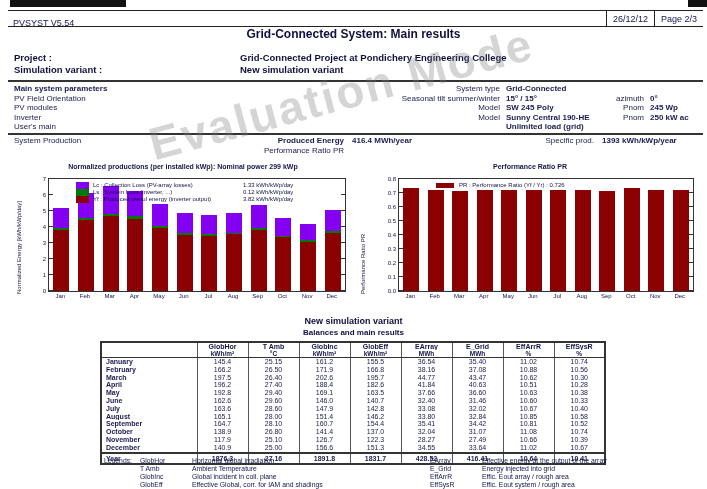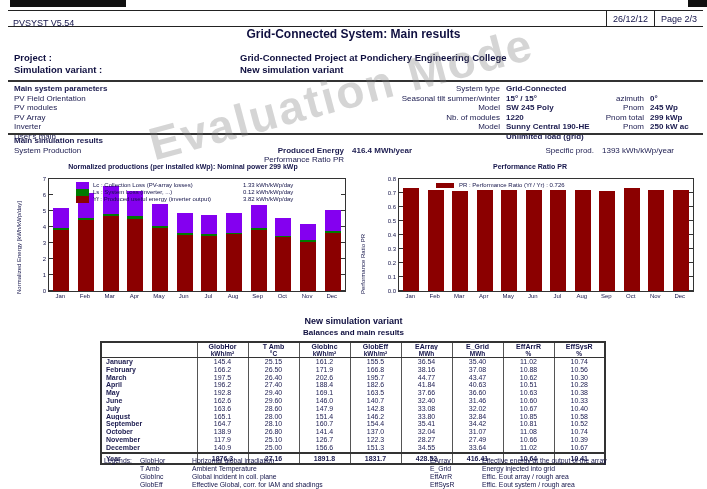--- a/index.html
+++ b/index.html
@@ -32,21 +32,21 @@
   .p-row .c4{text-align:right;}
   .p-row .c5{padding-left:6px;font-weight:bold;}
   .p-row:first-child .c1{font-weight:bold;}
 
   .results{left:14px;top:136px;width:688px;}
   .r-head{font-weight:bold;font-size:8px;line-height:9.5px;}
   .r-row{display:grid;grid-template-columns:200px 130px 150px 100px auto;font-size:8px;line-height:9.5px;white-space:nowrap;}
   .r-row .c2{text-align:right;font-weight:bold;}
   .r-row .c3{padding-left:8px;font-weight:bold;}
   .r-row .c4{text-align:right;}
-  .r-row .c5{padding-left:8px;font-weight:normal;}
+  .r-row .c5{padding-left:8px;font-weight:bold;}
 
   
   .chart{position:absolute;}
   .c-title{position:absolute;left:0;top:1px;width:100%;text-align:center;font-weight:bold;font-size:7px;color:#14144a;white-space:nowrap;}
   .plot{position:absolute;border:1px solid #333;background:#fff;}
   .ylab{position:absolute;writing-mode:vertical-rl;transform:rotate(180deg);font-size:6px;color:#14144a;white-space:nowrap;}
   .ytick{position:absolute;font-size:6px;right:100%;padding-right:3px;transform:translateY(3px);color:#14144a;}
   .tickmark{position:absolute;height:1px;width:4px;background:#333;}
   .bars{position:absolute;left:0;bottom:0;width:100%;height:100%;display:flex;align-items:flex-end;}
   .slot{flex:1;display:flex;justify-content:center;align-items:flex-end;height:100%;}
@@ -131,46 +131,38 @@
         <span class="c5">0°</span>
       </div>
       <div class="p-row">
         <span class="c1">PV modules</span>
         <span class="c2">Model</span>
         <span class="c3">SW 245 Poly</span>
         <span class="c4">Pnom</span>
         <span class="c5">245 Wp</span>
       </div>
       <div class="p-row">
-        <span class="c1">PV Array</span>
-        <span class="c2">Nb. of modules</span>
-        <span class="c3">1220</span>
-        <span class="c4">Pnom total</span>
-        <span class="c5">299 kWp</span>
-      </div>
-      <div class="p-row">
         <span class="c1">Inverter</span>
         <span class="c2">Model</span>
         <span class="c3">Sunny Central 190-HE</span>
         <span class="c4">Pnom</span>
         <span class="c5">250 kW ac</span>
       </div>
       <div class="p-row">
         <span class="c1">User's main</span>
         <span class="c2"></span>
         <span class="c3">Unlimited load (grid)</span>
         <span class="c4"></span>
         <span class="c5"></span>
       </div>
     </div>
 
   <div class="abs rule" style="top:133px"></div>
 
   <div class="abs results">
-    <div class="r-head">Main simulation results</div>
     <div class="r-row">
       <span class="c1">System Production</span>
       <span class="c2">Produced Energy</span>
       <span class="c3">416.4 MWh/year</span>
       <span class="c4">Specific prod.</span>
       <span class="c5">1393 kWh/kWp/year</span>
     </div>
     <div class="r-row">
       <span class="c1"></span>
       <span class="c2" style="font-weight:normal">Performance Ratio PR</span>

